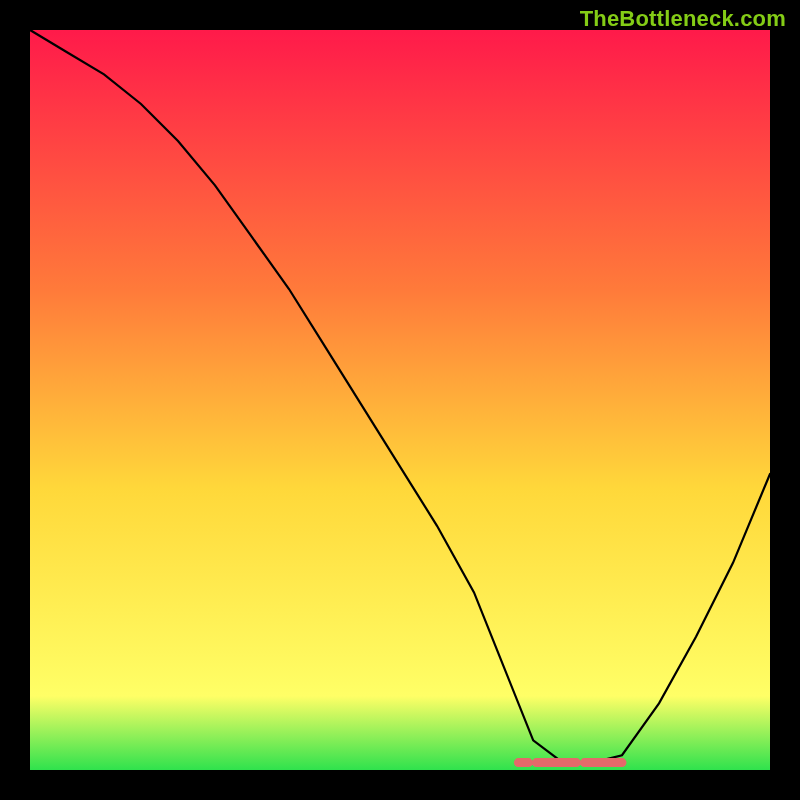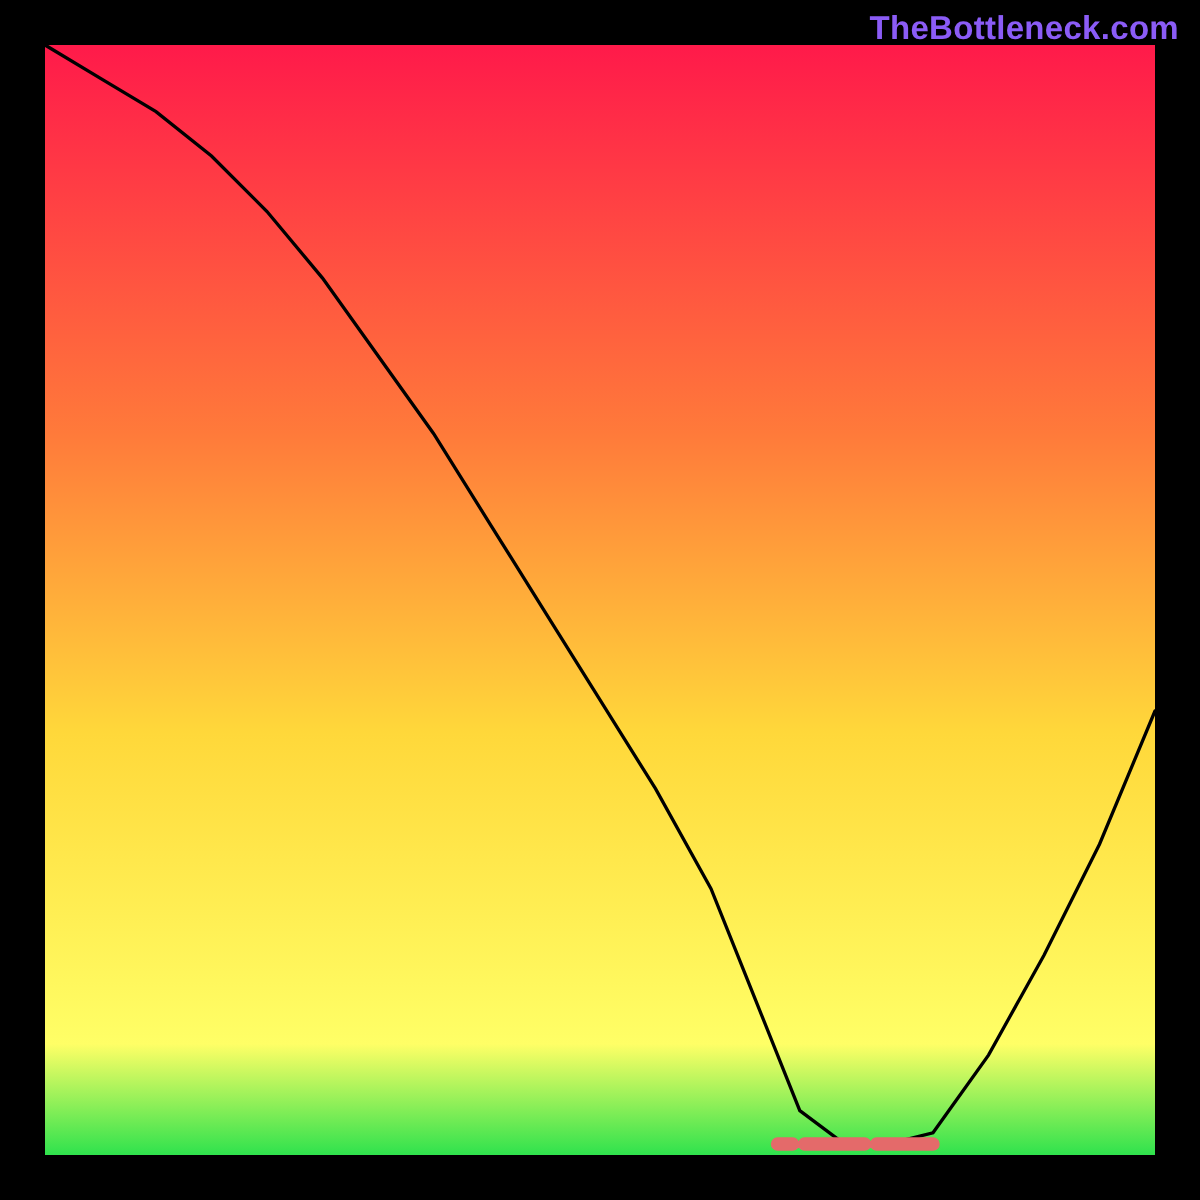--- a/index.html
+++ b/index.html
@@ -16,21 +16,21 @@
     height: 800px;
     background: #000000;
   }
   .watermark {
     position: absolute;
     top: 6px;
     right: 14px;
     font-family: Arial, Helvetica, sans-serif;
     font-size: 22px;
     font-weight: 600;
-    color: #8b5cf6;
+    color: #84cc16;
     z-index: 10;
     letter-spacing: 0.2px;
   }
   svg {
     position: absolute;
     top: 0;
     left: 0;
   }
 </style>
 </head>

